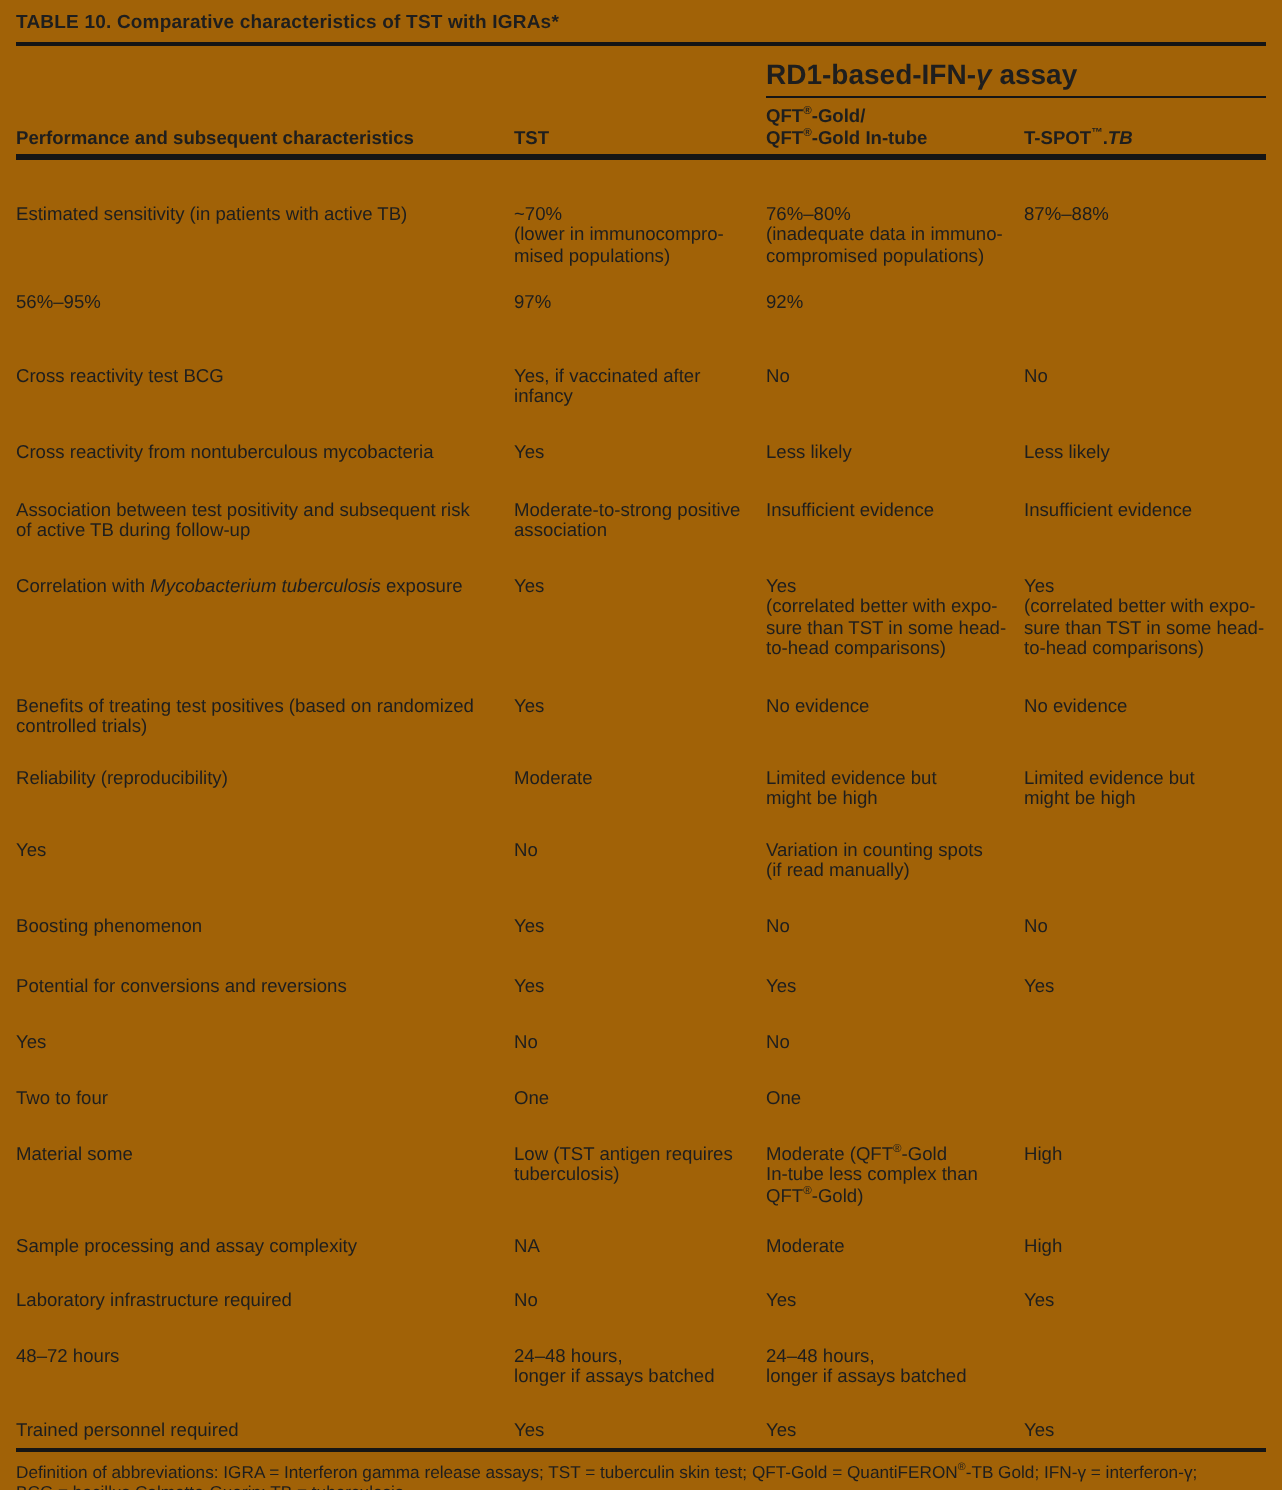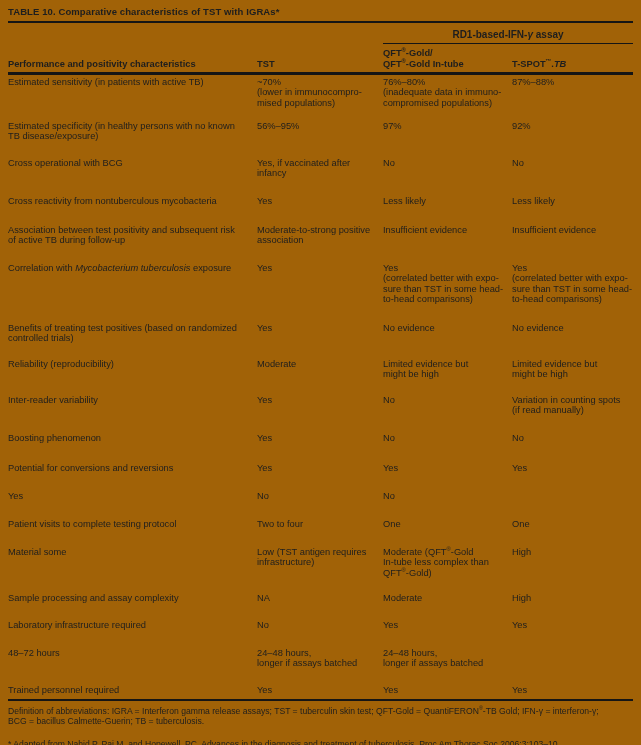--- a/index.html
+++ b/index.html
@@ -19,28 +19,28 @@
   .rule-headbottom { height:2.5px; }
   .rule-footer { height:2px; }
   .grid {
     display:grid;
     grid-template-columns:249px 126px 129px 121px;
   }
   .header-grid { margin-top:6px; }
   .hdr-spacer { grid-column:1 / 3; }
   .group-hdr {
     grid-column:3 / 5;
-    text-align:center;
-    font-size:10px; font-weight:bold;
+    text-align:left;
+    font-size:14px; font-weight:bold;
     padding-bottom:3px;
     border-bottom:1.5px solid #151515;
   }
   .colhdr-row { align-items:end; padding:4px 0 3px 0; }
   .colhdr { font-size:9.3px; font-weight:bold; line-height:10.5px; white-space:pre; }
-  .tbody { padding-top:2px; }
+  .tbody { padding-top:22px; }
   .row { align-items:start; }
   .cell {
     font-size:9.3px;
     line-height:10.5px;
     white-space:pre;
     overflow:visible;
   }
   .it { font-style:italic; }
   sup { font-size:0.62em; line-height:0; }
   .footnotes { margin-top:0; }
@@ -59,21 +59,21 @@
 
   <div class="title">TABLE 10. Comparative characteristics of TST with IGRAs*</div>
   <div class="rule rule-title"></div>
 
   <div class="grid header-grid">
     <div class="hdr-spacer"></div>
     <div class="group-hdr"><span>RD1-based-IFN-</span><span class="it">γ</span><span> assay</span></div>
   </div>
 
   <div class="grid colhdr-row">
-    <div class="colhdr">Performance and positivity characteristics</div>
+    <div class="colhdr">Performance and subsequent characteristics</div>
     <div class="colhdr">TST</div>
     <div class="colhdr"><div>QFT<sup>®</sup>-Gold/</div><div>QFT<sup>®</sup>-Gold In-tube</div></div>
     <div class="colhdr"><span>T-SPOT<sup>™</sup>.</span><span class="it">TB</span></div>
   </div>
 
   <div class="rule rule-headbottom"></div>
 
   <div class="tbody">
 
     <div class="grid row" style="height:44px">
@@ -81,29 +81,27 @@
       <div class="cell">~70%
 (lower in immunocompro-
 mised populations)</div>
       <div class="cell">76%–80%
 (inadequate data in immuno-
 compromised populations)</div>
       <div class="cell">87%–88%</div>
     </div>
 
     <div class="grid row" style="height:37px">
-      <div class="cell">Estimated specificity (in healthy persons with no known
-TB disease/exposure)</div>
       <div class="cell">56%–95%</div>
       <div class="cell">97%</div>
       <div class="cell">92%</div>
     </div>
 
     <div class="grid row" style="height:38px">
-      <div class="cell">Cross operational with BCG</div>
+      <div class="cell">Cross reactivity test BCG</div>
       <div class="cell">Yes, if vaccinated after
 infancy</div>
       <div class="cell">No</div>
       <div class="cell">No</div>
     </div>
 
     <div class="grid row" style="height:29px">
       <div class="cell">Cross reactivity from nontuberculous mycobacteria</div>
       <div class="cell">Yes</div>
       <div class="cell">Less likely</div>
@@ -143,21 +141,20 @@
     <div class="grid row" style="height:36px">
       <div class="cell">Reliability (reproducibility)</div>
       <div class="cell">Moderate</div>
       <div class="cell">Limited evidence but
 might be high</div>
       <div class="cell">Limited evidence but
 might be high</div>
     </div>
 
     <div class="grid row" style="height:38px">
-      <div class="cell">Inter-reader variability</div>
       <div class="cell">Yes</div>
       <div class="cell">No</div>
       <div class="cell">Variation in counting spots
 (if read manually)</div>
     </div>
 
     <div class="grid row" style="height:30px">
       <div class="cell">Boosting phenomenon</div>
       <div class="cell">Yes</div>
       <div class="cell">No</div>
@@ -171,30 +168,29 @@
       <div class="cell">Yes</div>
     </div>
 
     <div class="grid row" style="height:28px">
       <div class="cell">Yes</div>
       <div class="cell">No</div>
       <div class="cell">No</div>
     </div>
 
     <div class="grid row" style="height:28px">
-      <div class="cell">Patient visits to complete testing protocol</div>
       <div class="cell">Two to four</div>
       <div class="cell">One</div>
       <div class="cell">One</div>
     </div>
 
     <div class="grid row" style="height:46px">
       <div class="cell">Material some</div>
       <div class="cell">Low (TST antigen requires
-infrastructure)</div>
+tuberculosis)</div>
       <div class="cell">Moderate (QFT<sup>®</sup>-Gold
 In-tube less complex than
 QFT<sup>®</sup>-Gold)</div>
       <div class="cell">High</div>
     </div>
 
     <div class="grid row" style="height:27px">
       <div class="cell">Sample processing and assay complexity</div>
       <div class="cell">NA</div>
       <div class="cell">Moderate</div>

